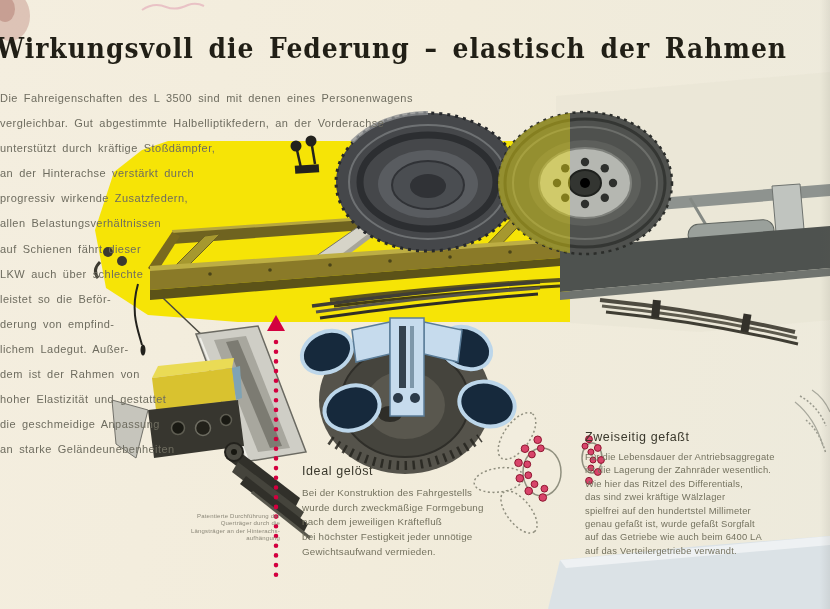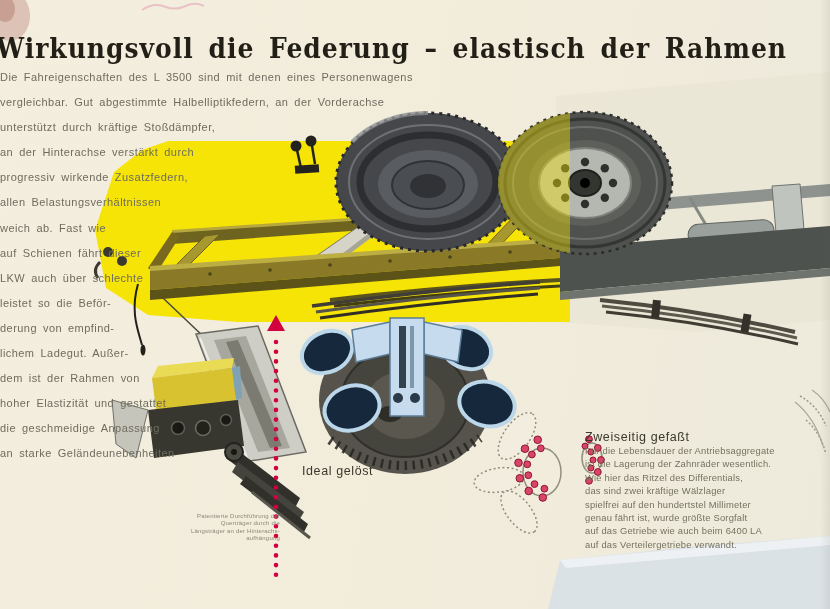--- a/index.html
+++ b/index.html
@@ -5,30 +5,30 @@
   *{margin:0;padding:0;box-sizing:border-box}
   html,body{width:830px;height:609px;overflow:hidden}
   body{font-family:"Liberation Sans",sans-serif;background:#cfc9b8}
   .page{position:relative;width:830px;height:609px;overflow:hidden;
         background:linear-gradient(100deg,#f4eedf 0%,#f2ecdb 50%,#edeadc 100%)}
   .art{position:absolute;left:0;top:0;z-index:1}
   .txt{position:absolute;z-index:2}
   .title{left:-4px;top:33px;font-family:"DejaVu Serif","Liberation Serif",serif;
          font-weight:bold;font-size:25px;color:#211f16;letter-spacing:1px;word-spacing:5px;
          white-space:nowrap;transform:scaleY(1.1);transform-origin:left top}
-  .intro{left:0;top:65px;line-height:25.1px;font-size:11px;color:#6e6c5f;
+  .intro{left:0;top:86px;line-height:25.1px;font-size:11px;color:#6e6c5f;
          letter-spacing:.45px;word-spacing:2.5px;white-space:nowrap}
   .caption{left:150px;top:513px;width:130px;text-align:right;font-size:6px;
            line-height:7.3px;color:#8b8778;letter-spacing:.2px}
   .block-h{font-size:12.5px;color:#3a382c;letter-spacing:.6px;font-weight:normal;
            font-family:"Liberation Sans",sans-serif}
   .ideal{left:302px;top:464px;width:200px}
   .ideal .body{margin-top:8px;font-size:9.8px;line-height:14.7px;color:#74725f;letter-spacing:.2px;white-space:nowrap}
   .zwei{left:585px;top:430px;width:245px}
-  .zwei .body{font-size:9.4px;line-height:13.4px;color:#74725f;letter-spacing:.2px;white-space:nowrap}
+  .zwei .body{margin-top:6px;font-size:9.4px;line-height:13.4px;color:#74725f;letter-spacing:.2px;white-space:nowrap}
   .edge-shade{position:absolute;right:0;top:0;width:10px;height:609px;z-index:3;
               background:linear-gradient(to right,rgba(0,0,0,0),rgba(90,90,80,.10))}
 </style>
 </head>
 <body>
 
 <div class="page">
 
   <svg class="art" width="830" height="609" viewBox="0 0 830 609">
 
@@ -245,51 +245,57 @@
 
   <div class="txt title">Wirkungsvoll die Federung – elastisch der Rahmen</div>
 
   <div class="txt intro">
     <div>Die Fahreigenschaften des L 3500 sind mit denen eines Personenwagens</div>
     <div>vergleichbar. Gut abgestimmte Halbelliptikfedern, an der Vorderachse</div>
     <div>unterstützt durch kräftige Stoßdämpfer,</div>
     <div>an der Hinterachse verstärkt durch</div>
     <div>progressiv wirkende Zusatzfedern,</div>
     <div>allen Belastungsverhältnissen</div>
-    <div>weich ab. Fast wie</div>
     <div>auf Schienen fährt dieser</div>
     <div>LKW auch über schlechte</div>
     <div>leistet so die Beför-</div>
     <div>derung von empfind-</div>
     <div>lichem Ladegut. Außer-</div>
     <div>dem ist der Rahmen von</div>
     <div>hoher Elastizität und gestattet</div>
     <div>die geschmeidige Anpassung</div>
     <div>an starke Geländeunebenheiten</div>
   </div>
 
   <div class="txt caption">
     <div>Patentierte Durchführung der</div>
     <div>Querträger durch die</div>
     <div>Längsträger an der Hinterachs-</div>
     <div>aufhängung</div>
   </div>
 
   <div class="txt ideal">
     <div class="block-h">Ideal gelöst</div>
+    <div class="body">
+      <div>Bei der Konstruktion des Fahrgestells</div>
+      <div>wurde durch zweckmäßige Formgebung</div>
+      <div>nach dem jeweiligen Kräftefluß</div>
+      <div>bei höchster Festigkeit jeder unnötige</div>
+      <div>Gewichtsaufwand vermieden.</div>
+    </div>
   </div>
 
   <div class="txt zwei">
     <div class="block-h">Zweiseitig gefaßt</div>
     <div class="body">
       <div>Für die Lebensdauer der Antriebsaggregate</div>
       <div>ist die Lagerung der Zahnräder wesentlich.</div>
       <div>Wie hier das Ritzel des Differentials,</div>
       <div>das sind zwei kräftige Wälzlager</div>
       <div>spielfrei auf den hundertstel Millimeter</div>
-      <div>genau fährt ist, wurde größte Sorgfalt</div>
+      <div>genau gefaßt ist, wurde gefaßt Sorgfalt</div>
       <div>auf das Getriebe wie auch beim 6400 LA</div>
       <div>auf das Verteilergetriebe verwandt.</div>
     </div>
   </div>
 
   <div class="edge-shade"></div>
 </div>
 
 </body></html>

